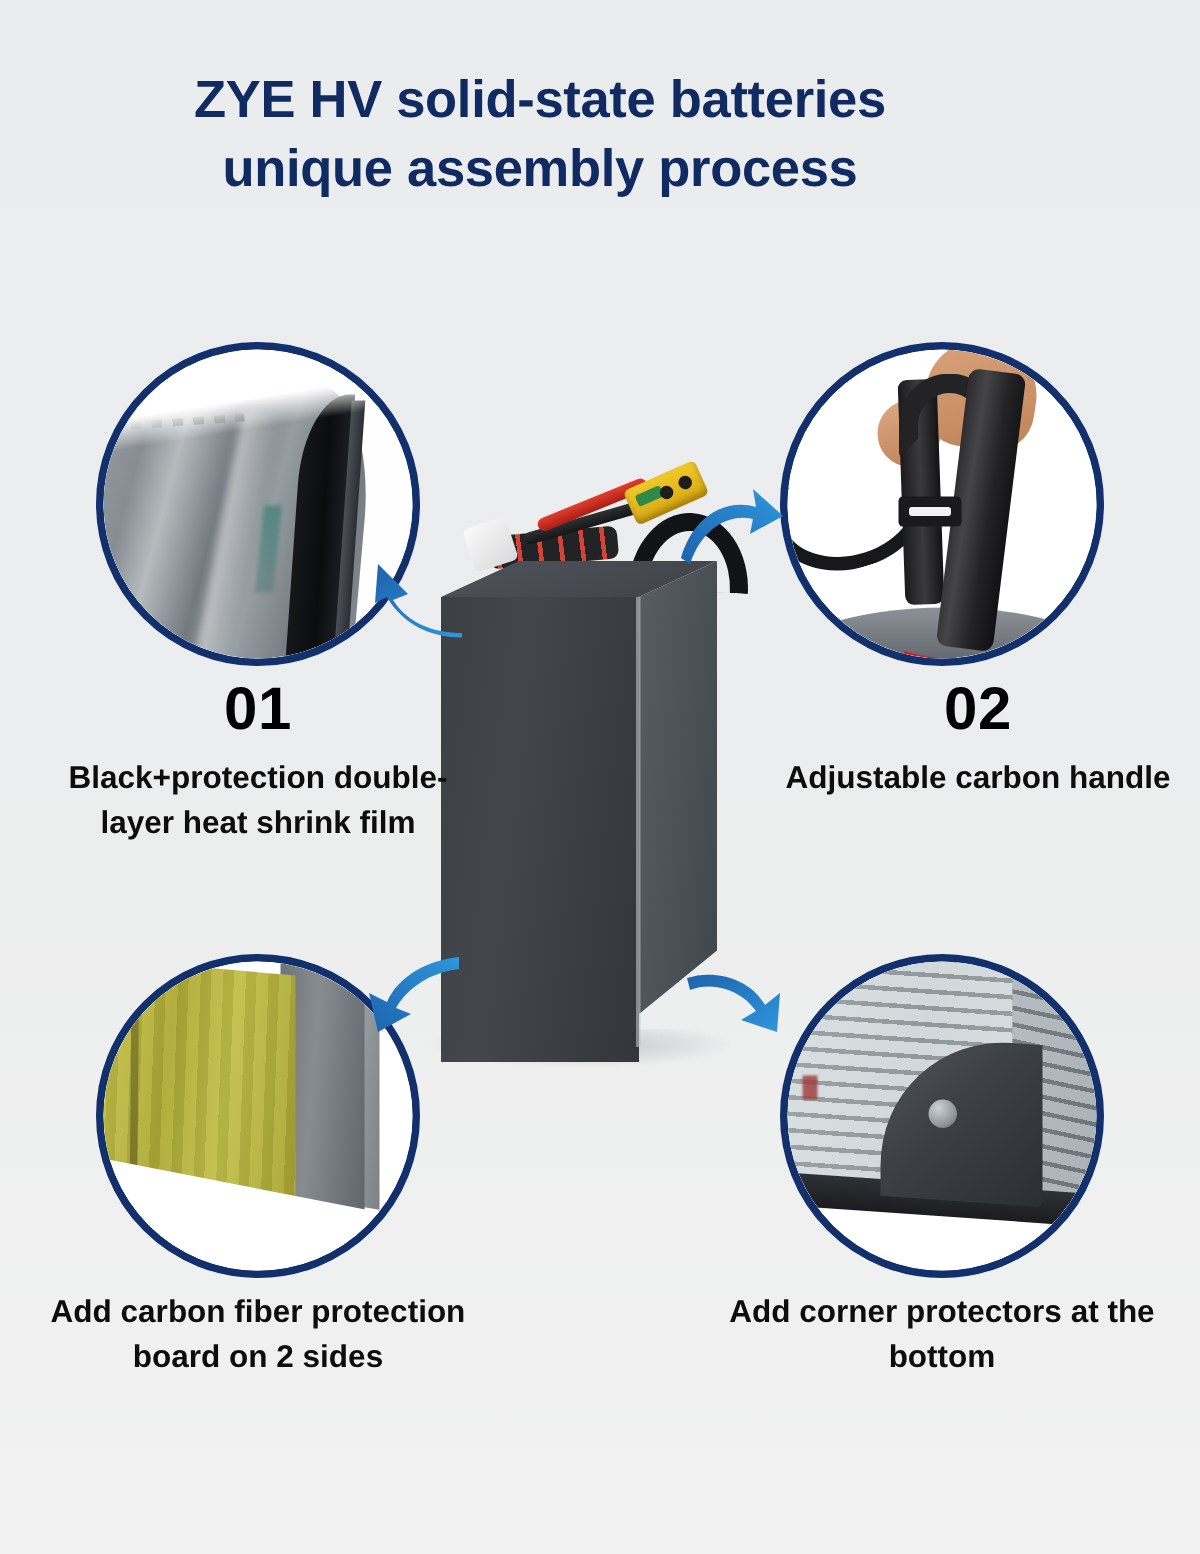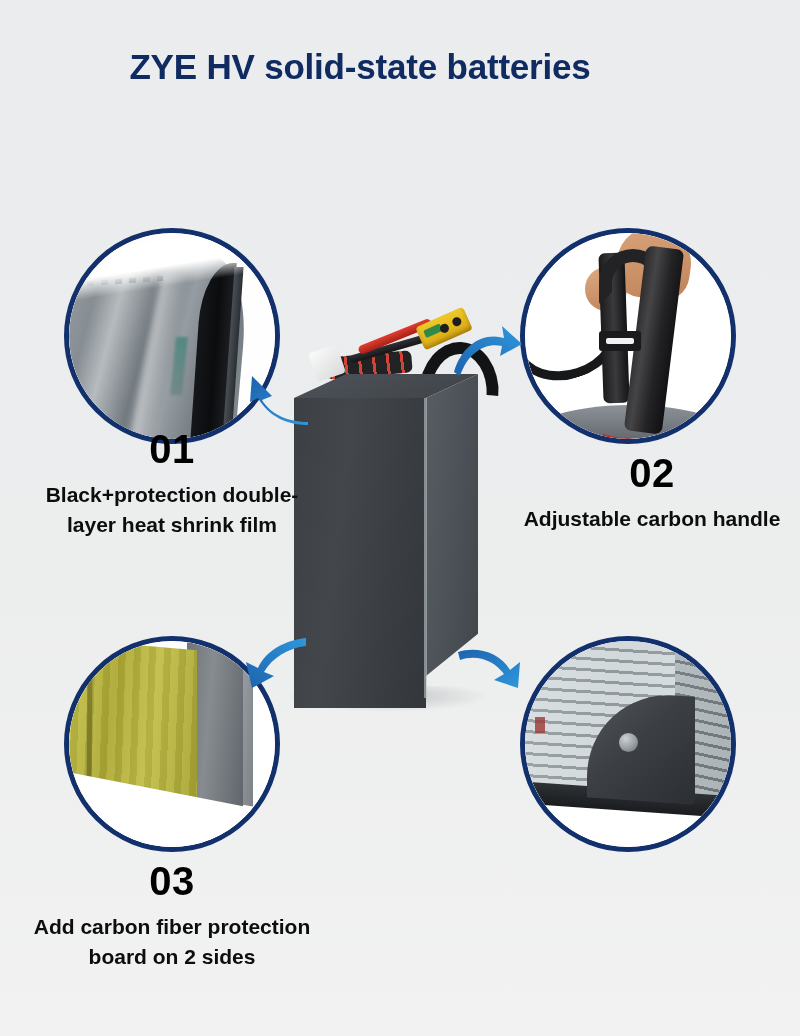--- a/index.html
+++ b/index.html
@@ -437,21 +437,21 @@
   #arrow-02 { left: 452px; top: 326px; }
   #arrow-03 { left: 242px; top: 636px; }
   #arrow-04 { left: 456px; top: 638px; }
 
   
   .caption {
     position: absolute;
     width: 300px;
     text-align: center;
   }
-  #caption-01 { left: 22px;  top: 428px; }
+  #caption-01 { left: 22px;  top: 452px; }
   #caption-02 { left: 502px; top: 452px; }
   #caption-03 { left: 22px;  top: 860px; }
   #caption-04 { left: 478px; top: 860px; }
 
   .cap-num {
     font-size: 40px;
     font-weight: bold;
     color: #000000;
     line-height: 1.05;
     margin-bottom: 10px;
@@ -464,20 +464,21 @@
     line-height: 1.42;
   }
 </style>
 </head>
 <body>
 
 <div class="page">
 
   <div class="title-block">
     <div class="title-line">ZYE HV solid-state batteries</div>
+    <div class="title-line">unique assembly process</div>
   </div>
 
   <div class="battery">
     <div class="cables">
       <div class="handle-arc"></div>
       <div class="cable-bundle"></div>
       <div class="cable-blk-top"></div>
       <div class="cable-red-top"></div>
       <div class="white-conn"></div>
       <div class="xt60"></div>
@@ -587,20 +588,20 @@
     <div class="cap-num">01</div>
     <div class="cap-text">Black+protection double-layer heat shrink film</div>
   </div>
 
   <div class="caption" id="caption-02">
     <div class="cap-num">02</div>
     <div class="cap-text">Adjustable carbon handle</div>
   </div>
 
   <div class="caption" id="caption-03">
-    <div class="cap-num">03</div>
     <div class="cap-text">Add carbon fiber protection board on 2 sides</div>
   </div>
 
   <div class="caption" id="caption-04">
+    <div class="cap-text">Add corner protectors at the bottom</div>
   </div>
 
 </div>
 
 </body></html>

